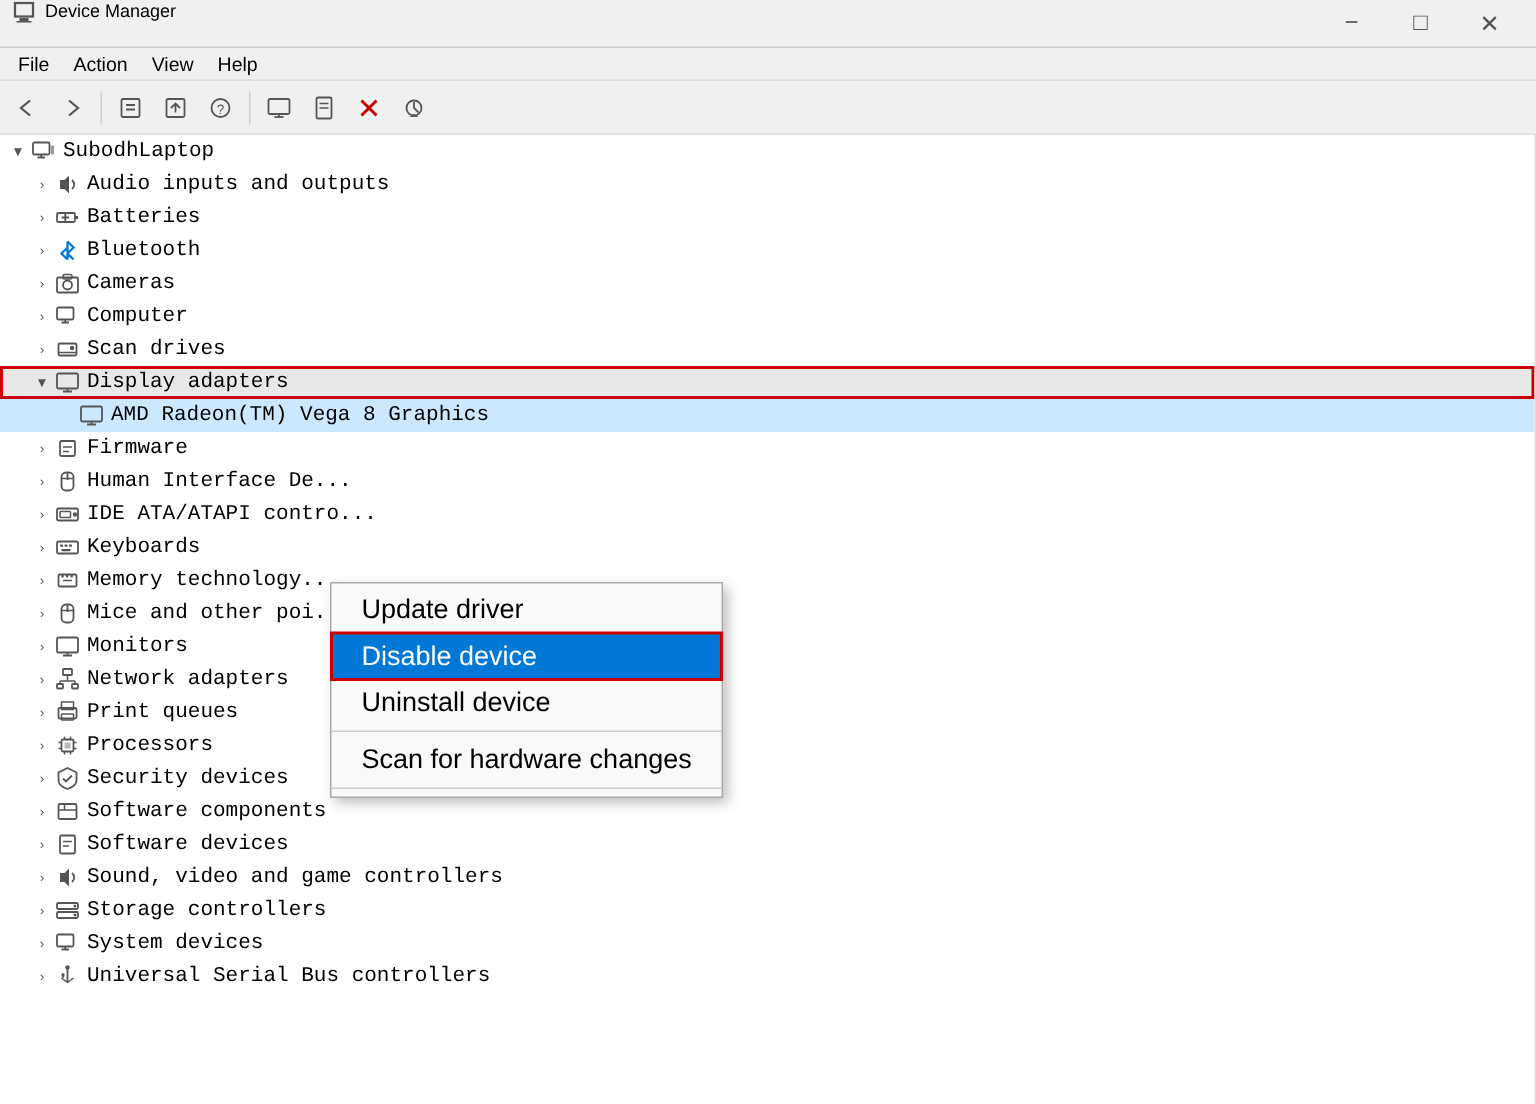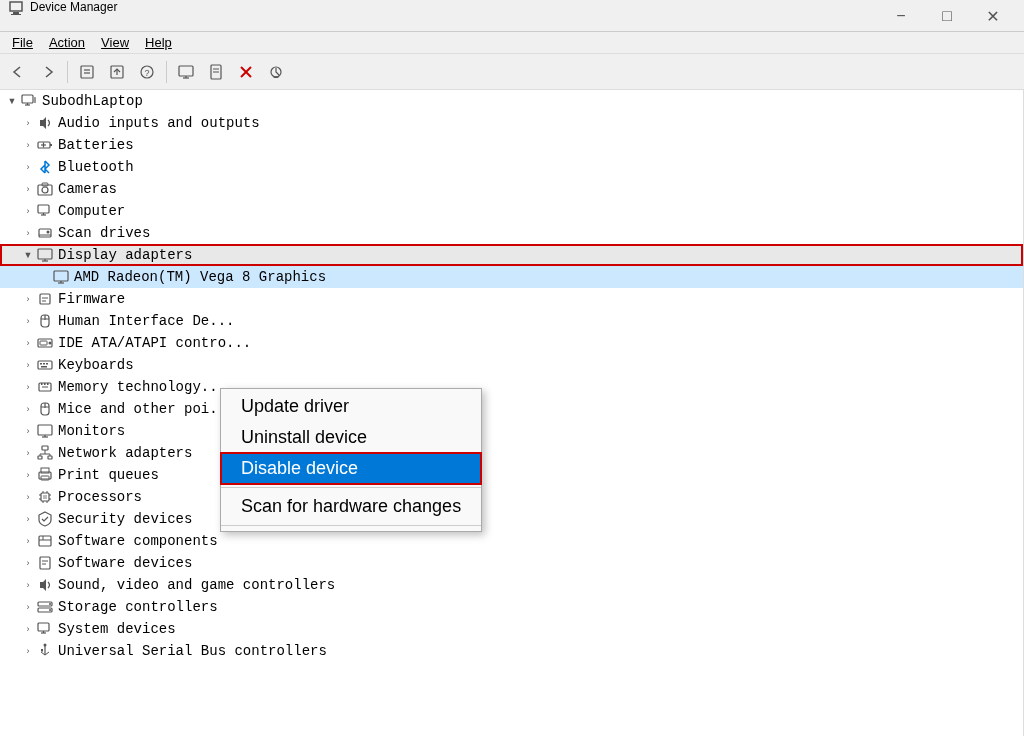--- a/index.html
+++ b/index.html
@@ -57,21 +57,20 @@
       height: 22px;
       display: flex;
       align-items: center;
       padding: 0 4px;
       border-bottom: 1px solid #ddd;
     }
     .menu-item {
       padding: 2px 8px;
       cursor: pointer;
       font-size: 13px;
-      text-decoration: underline;
     }
     
     .toolbar {
       background: #f0f0f0;
       height: 36px;
       display: flex;
       align-items: center;
       padding: 0 4px;
       border-bottom: 1px solid #ddd;
       gap: 2px;
@@ -608,25 +607,25 @@
           <line x1="5" y1="6" x2="5" y2="9" stroke="#555" stroke-width="1"></line>
         </svg>
       </span>
       <span class="item-label">Universal Serial Bus controllers</span>
     </div>
 
     <div class="context-menu">
       <div class="context-menu-item">
         <span>Update driver</span>
       </div>
+      <div class="context-menu-item active disable-outline">
+        <span>Disable device</span>
+      </div>
       <div class="context-menu-item">
         <span>Uninstall device</span>
-      </div>
-      <div class="context-menu-item active disable-outline">
-        <span>Disable device</span>
       </div>
       <div class="context-menu-separator"></div>
       <div class="context-menu-item">
         <span>Scan for hardware changes</span>
       </div>
       <div class="context-menu-separator"></div>
     </div>
 
   </div>
 </div>

